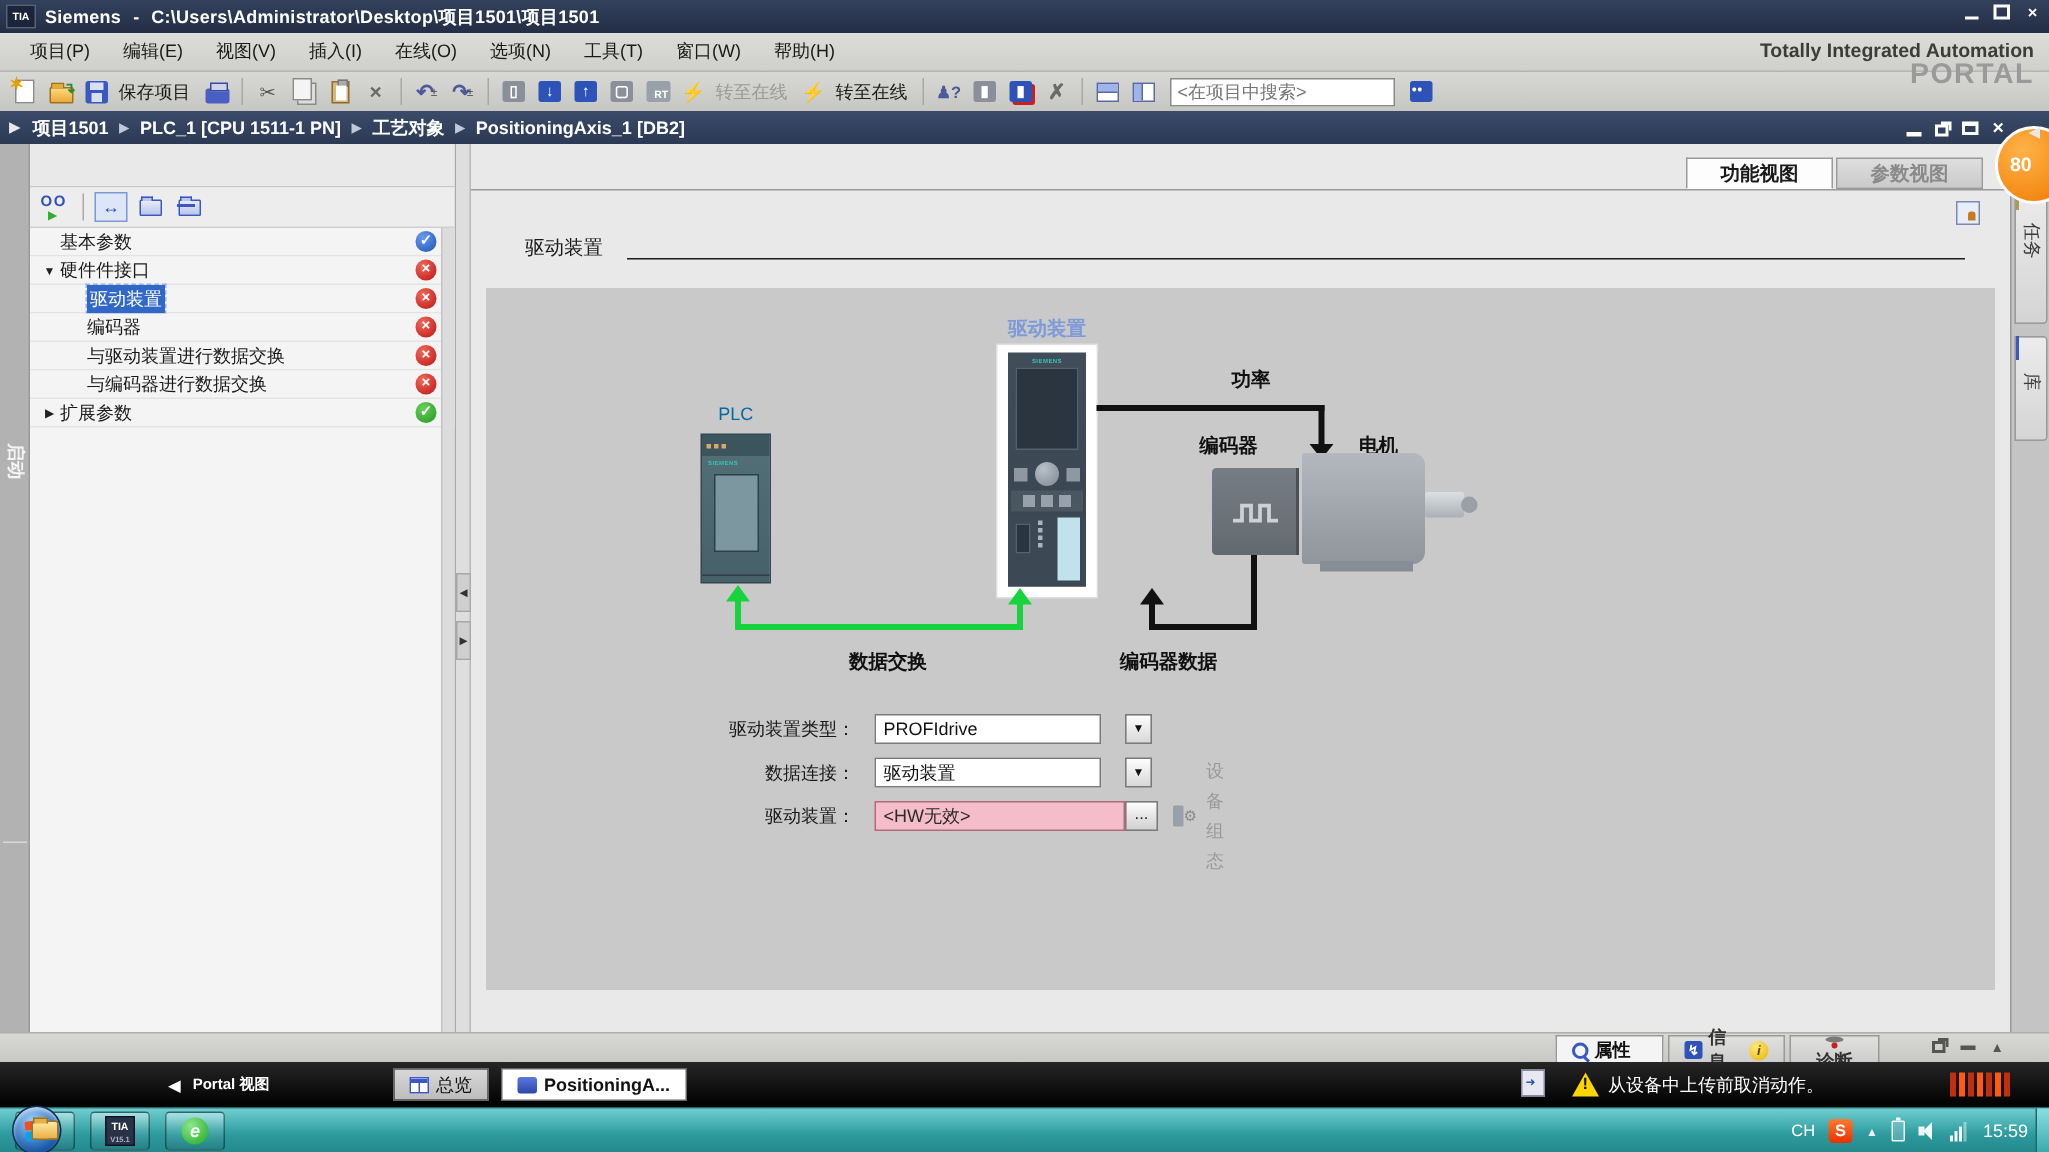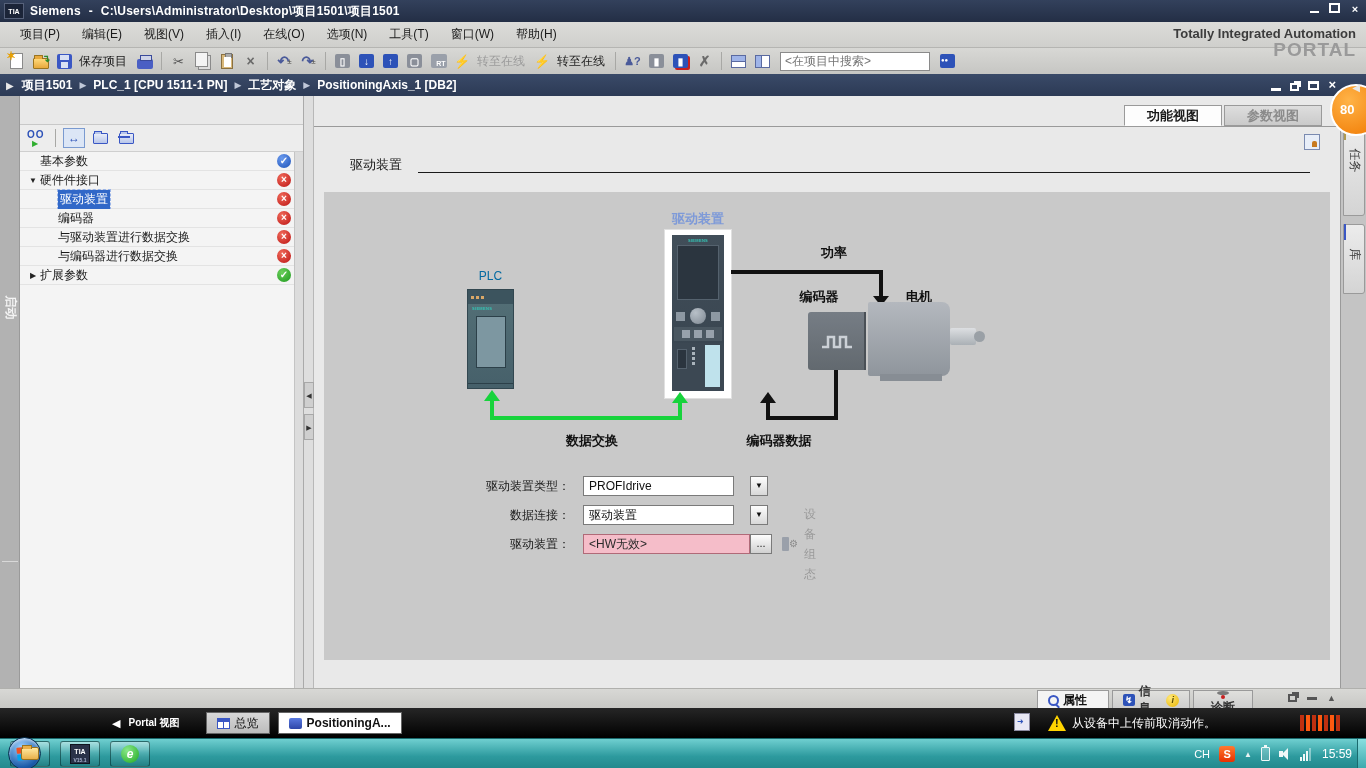--- a/index.html
+++ b/index.html
@@ -205,21 +205,21 @@
   .insp-controls { position:absolute; right:30px; top:4px; display:flex; gap:10px; align-items:center; }
   .ic-restore { width:9px; height:8px; border:2px solid #555; box-shadow:3px -3px 0 -1px #555; }
   .ic-min { width:10px; height:3px; background:#555; }
   .ic-collapse { color:#555; font-size:9px; }
 
   
   .tiabottom { position:absolute; top:708px; left:0; right:0; height:30px; background:linear-gradient(#262626,#000); display:flex; align-items:center; color:#fff; }
   .portal-back { margin-left:112px; color:#fff; font-size:11px; }
   .portal-label { font-weight:bold; font-size:10px; color:#fff; margin-left:8px; }
   .taskbtn { height:22px; display:flex; align-items:center; gap:5px; padding:0 10px; border:1px solid #666; font-size:12px; }
-  .taskbtn.gray { background:linear-gradient(#d8d8d8,#bcbcbc); color:#111; margin-left:26px; }
+  .taskbtn.gray { background:linear-gradient(#d8d8d8,#bcbcbc); color:#111; margin-left:82px; }
   .taskbtn.white { background:#fff; color:#111; font-weight:bold; margin-left:8px; }
   .grid-ico { width:13px; height:11px; background:#fff; border:1px solid #3a57c4; box-shadow:inset 0 3px 0 #3a57c4; position:relative; }
   .grid-ico::after { content:""; position:absolute; left:5px; top:3px; bottom:0; width:1px; background:#3a57c4; }
   .cube-ico { width:13px; height:11px; background:linear-gradient(#5a7ae0,#2d46a8); border-radius:2px; }
   .statusmsg { position:absolute; left:1048px; display:flex; align-items:center; gap:6px; }
   .upl-ico { position:absolute; left:1014px; top:5px; width:16px; height:18px; background:#e8e8f4; border:1px solid #8a8aa0; }
   .upl-ico::after { content:"➜"; position:absolute; left:2px; top:3px; font-size:8px; color:#2d52b8; }
   .warn-ico { width:0; height:0; border-left:9px solid transparent; border-right:9px solid transparent; border-bottom:16px solid #ffd400; position:relative; }
   .warn-ico::after { content:"!"; position:absolute; left:-2px; top:2px; font-size:11px; font-weight:bold; color:#111; }
   .progress-bars { position:absolute; left:1300px; top:7px; display:flex; gap:2px; }

